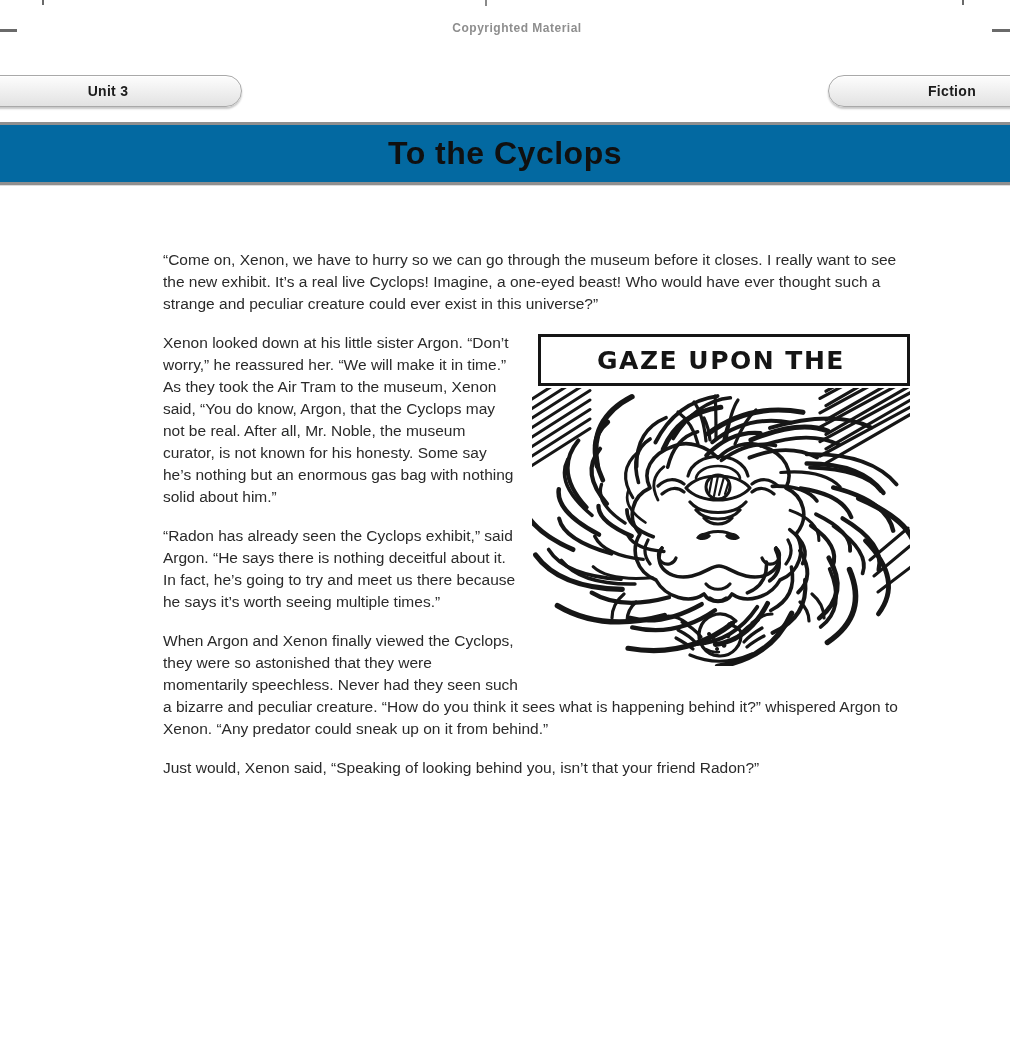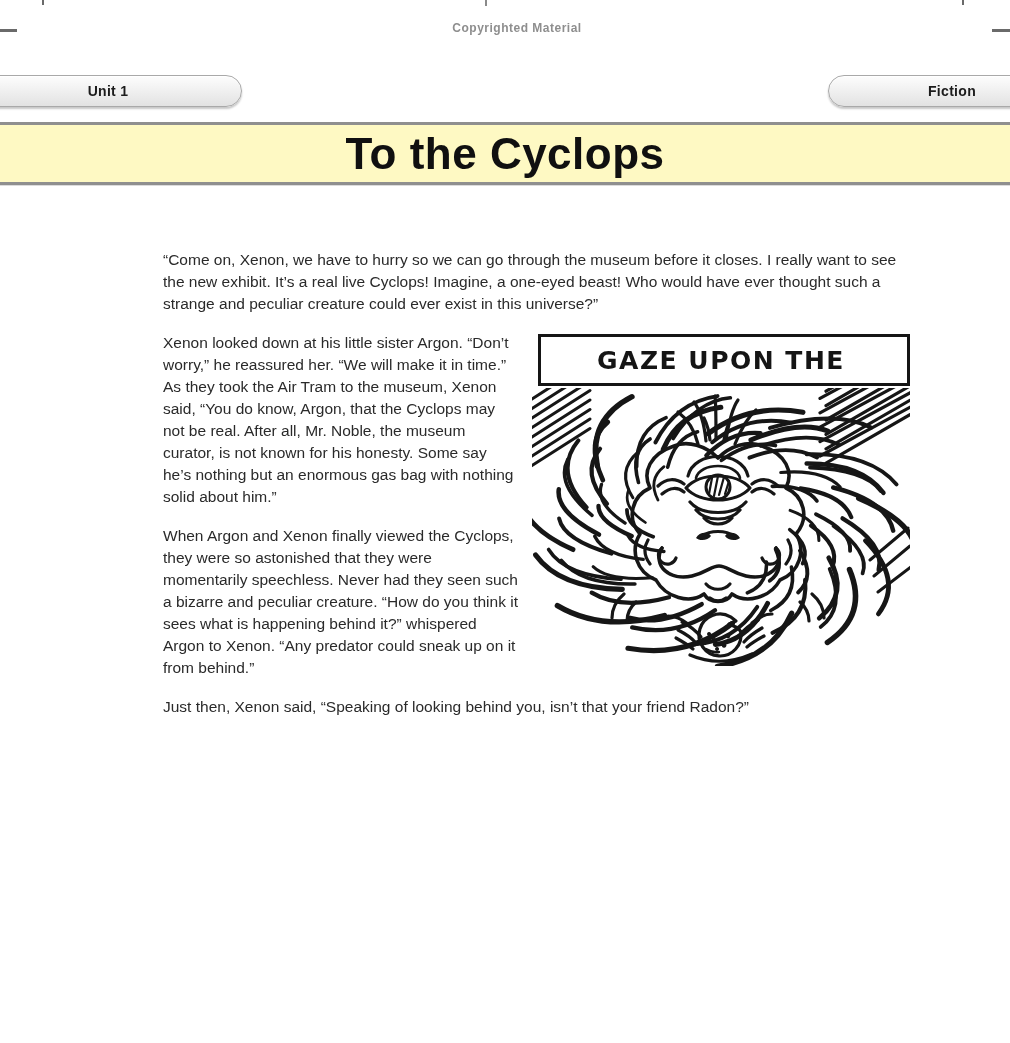--- a/index.html
+++ b/index.html
@@ -26,22 +26,22 @@
     box-shadow:0 2px 2px rgba(0,0,0,.22), inset 0 1px 0 #ffffff;
     display:flex;align-items:center;justify-content:center;
     font-size:14px;font-weight:bold;color:#1c1c1c;letter-spacing:.3px;
   }
   .tab.unit{left:-26px;width:266px;}
   .tab.genre{left:828px;width:204px;padding-left:21px;}
 
   .title-band{position:absolute;top:122px;left:0;width:100%;}
   .title-rule{height:3px;background:#8f8f8f;box-shadow:0 1px 0 #dcdcdc;}
   .title-inner{
-    height:57px;background:#fef9c3;display:flex;align-items:center;justify-content:center;
-    font-size:44px;font-weight:bold;letter-spacing:.5px;color:#101010;
+    height:57px;background:#0369a1;display:flex;align-items:center;justify-content:center;
+    font-size:32px;font-weight:bold;letter-spacing:.5px;color:#101010;
   }
 
   .story{
     position:absolute;top:233px;left:163px;width:747px;
     font-size:15.5px;line-height:22px;color:#2a2a2a;
   }
   .story p{margin:16px 0 17px 0;}
 
   .figure{
     float:right;width:378px;margin:2px 0 10px 14px;
@@ -61,21 +61,21 @@
 
   <div class="crop tick-l"></div>
   <div class="crop tick-c"></div>
   <div class="crop tick-r"></div>
   <div class="crop dash-l"></div>
   <div class="crop dash-r"></div>
 
   <div class="copyright">Copyrighted Material</div>
 
   <div class="tab unit">
-    <span>Unit 1</span>
+    <span>Unit 3</span>
   </div>
   <div class="tab genre">
     <span>Fiction</span>
   </div>
 
   <div class="title-band">
     <div class="title-rule"></div>
     <div class="title-inner">
       <span>To the Cyclops</span>
     </div>
@@ -211,17 +211,18 @@
           <path d="M 150,234 q 12,6 19,15 M 146,242 q 12,6 18,13 M 144,250 q 11,6 17,11 M 136,228 q 10,0 20,8"></path>
           <path d="M 226,232 q -12,7 -19,16 M 230,240 q -12,7 -18,14 M 232,248 q -11,6 -17,11 M 240,226 q -10,0 -20,9"></path>
           <path d="M 158,267 q 30,13 62,-1"></path>
 
           <path stroke-width="3" d="M 338,172 L 376,140 M 342,188 L 378,158 M 346,204 L 380,178"></path>
         </g>
       </svg>
     </div>
 
     <p>Xenon looked down at his little sister Argon. “Don’t worry,” he reassured her.  “We will make it in time.”  As they took the Air Tram to the museum, Xenon said, “You do know, Argon, that the Cyclops may not be real. After all, Mr. Noble, the museum curator, is not known for his honesty.  Some say he’s nothing but an enormous gas bag with nothing solid about him.”</p>
+    <p>“Radon has already seen the Cyclops exhibit,” said Argon.  “He says there is nothing deceitful about it.  In fact, he’s going to try and meet us there because he says it’s worth seeing multiple times.”</p>
     <p>When Argon and Xenon finally viewed the Cyclops, they were so astonished that they were momentarily speechless.  Never had they seen such a bizarre and peculiar creature. “How do you think it sees what is happening behind it?” whispered Argon to Xenon.  “Any predator could sneak up on it from behind.”</p>
-    <p>Just then, Xenon said, “Speaking of looking behind you, isn’t that your friend Radon?”</p>
+    <p>Just would, Xenon said, “Speaking of looking behind you, isn’t that your friend Radon?”</p>
   </div>
 
 </div>
 
 </body></html>

